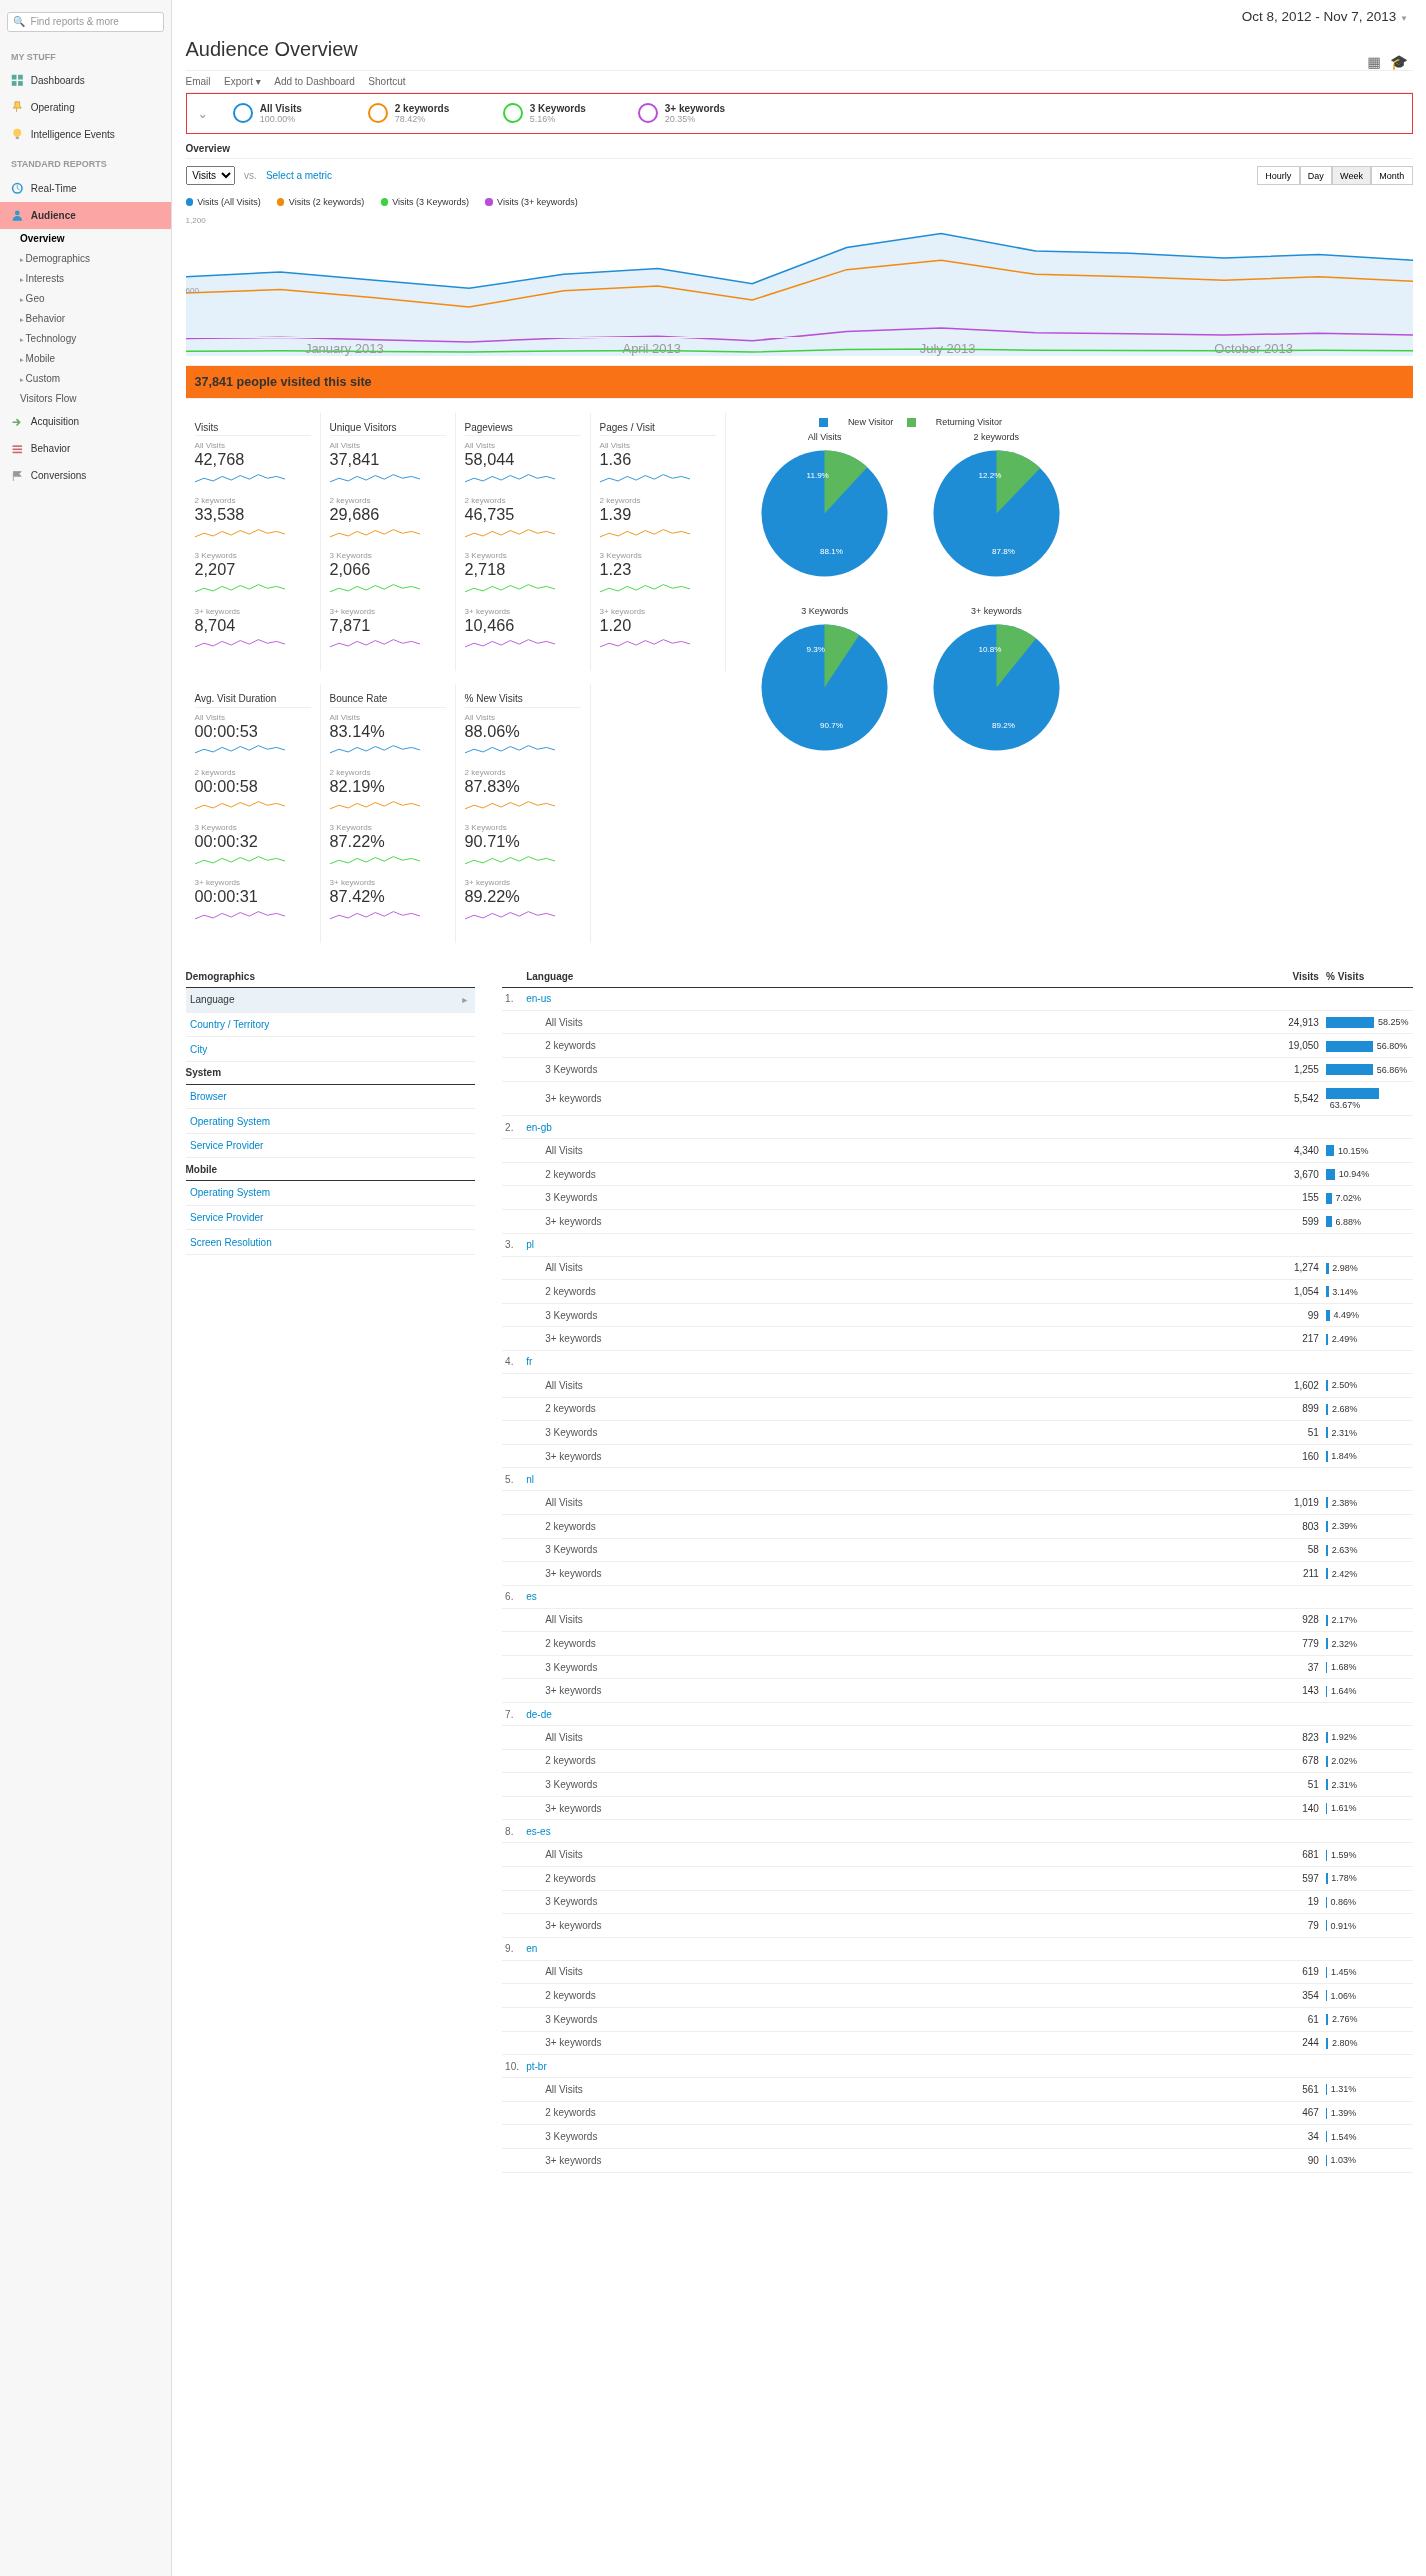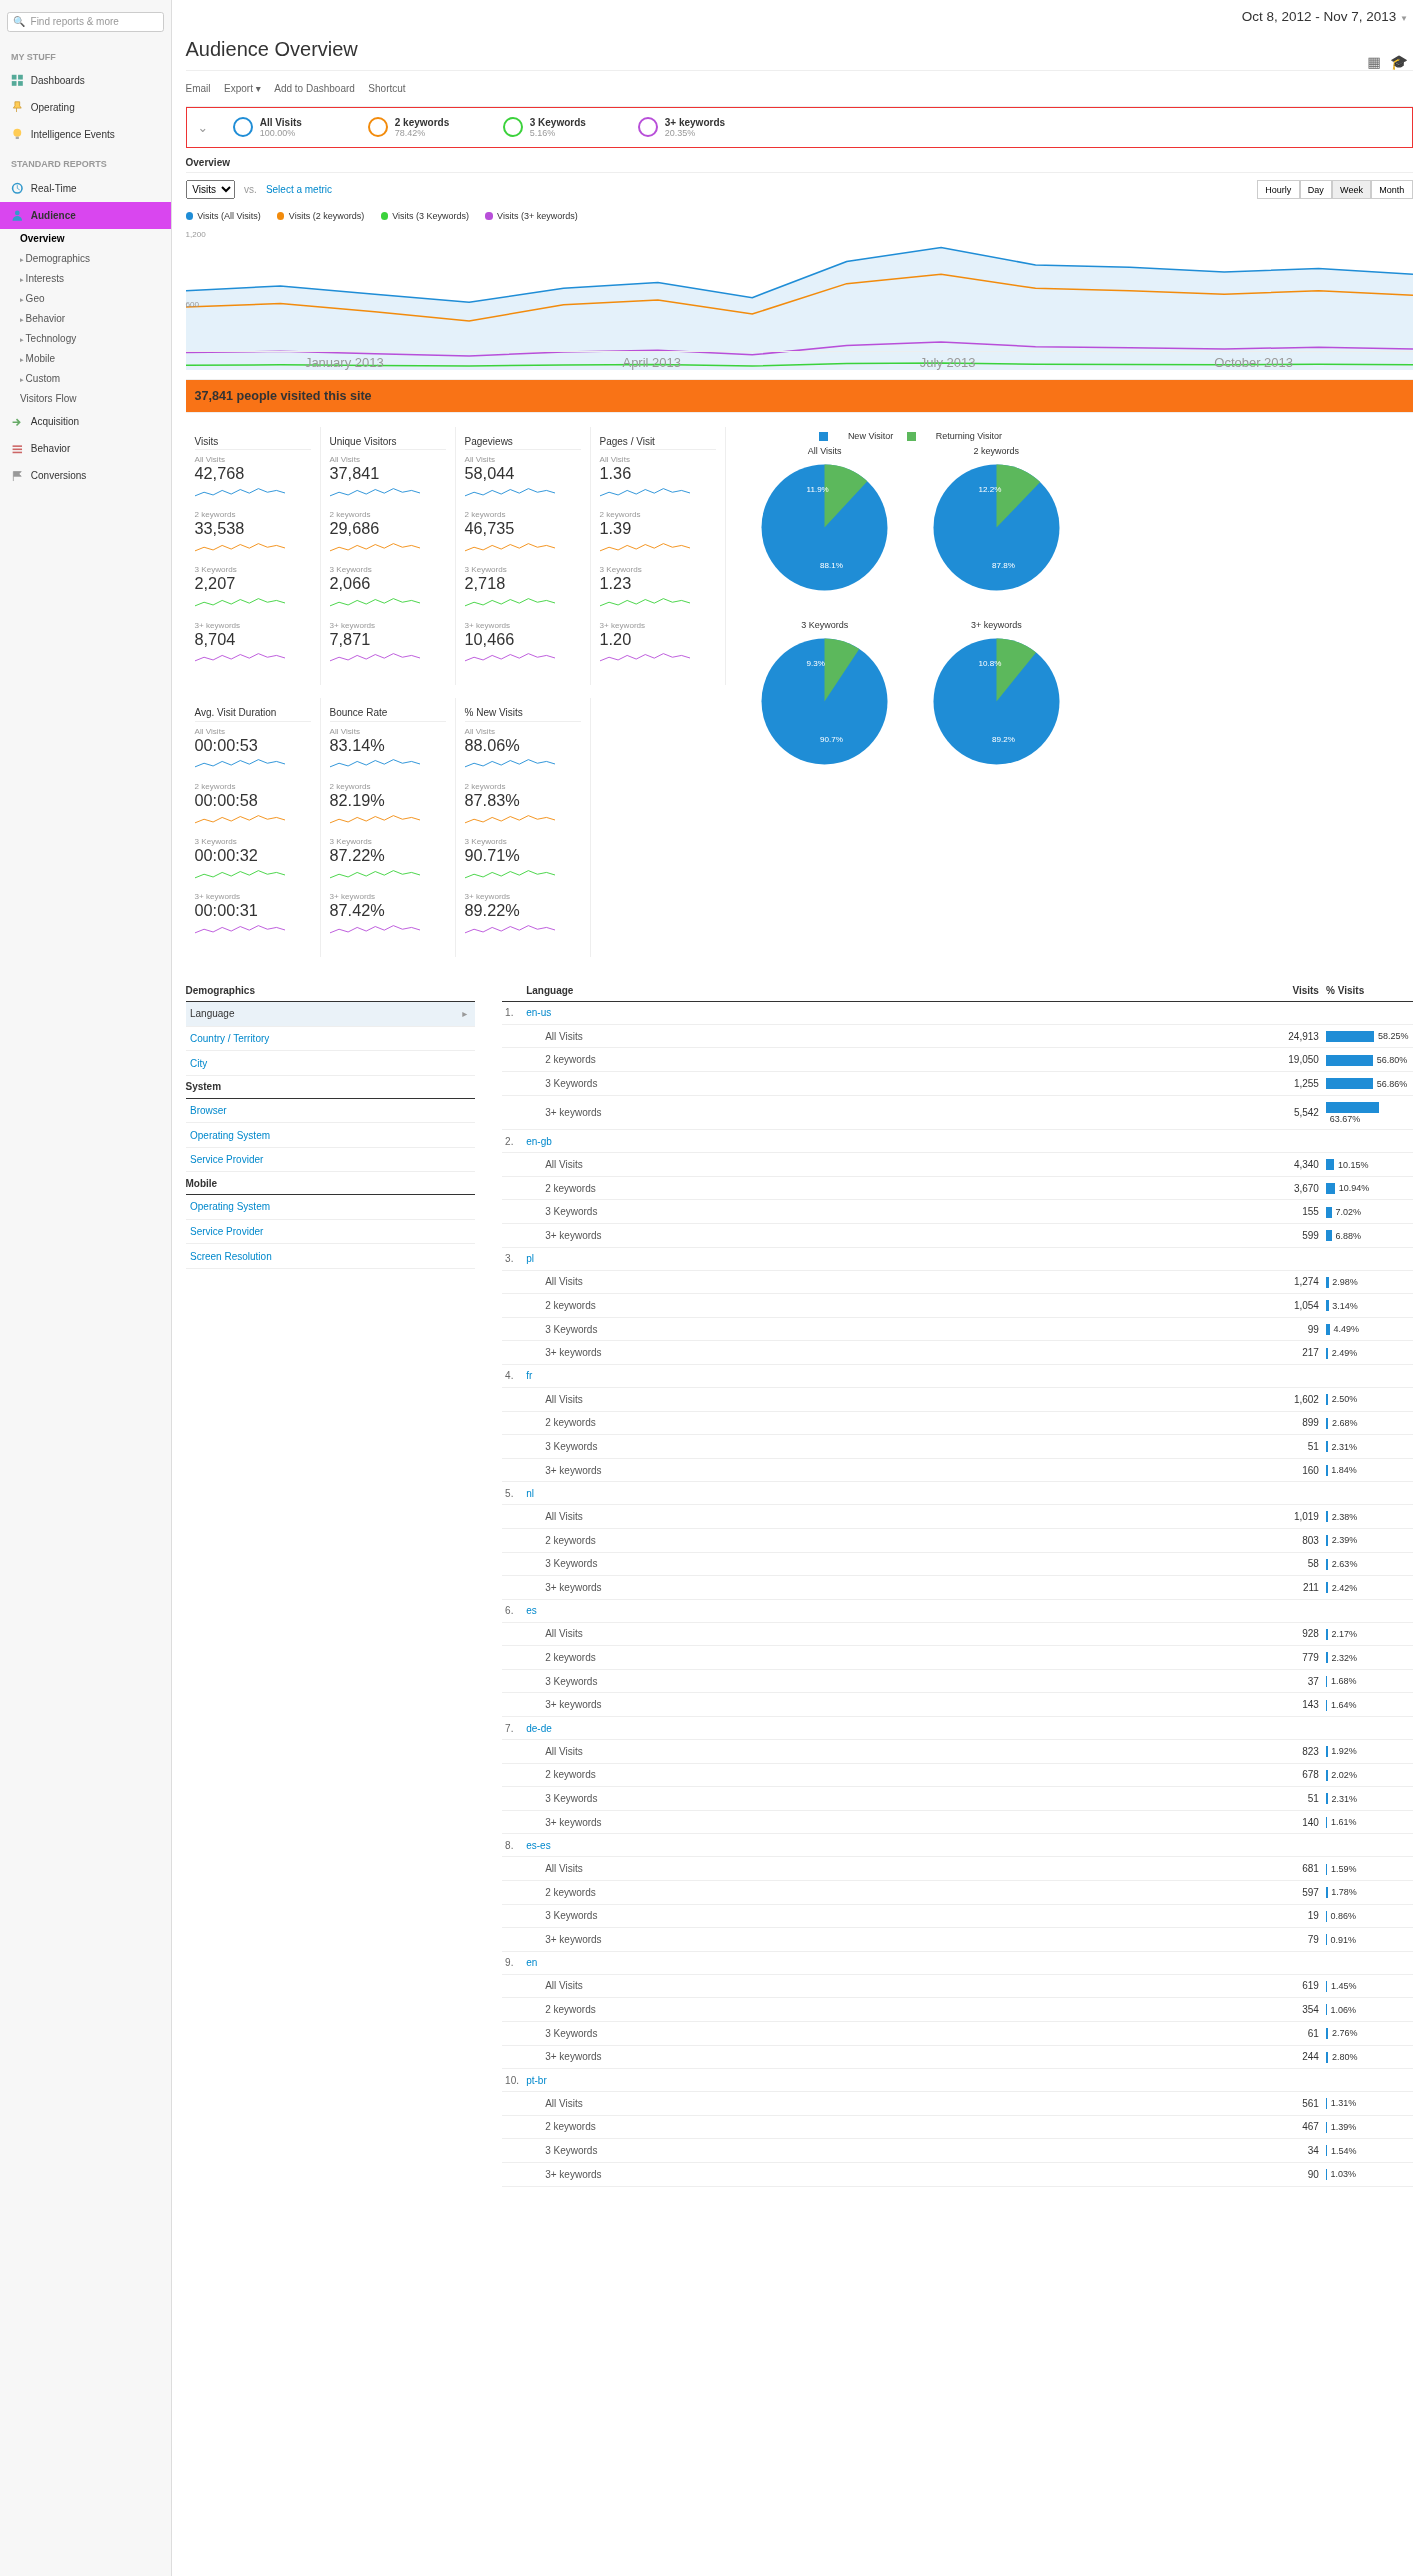--- a/index.html
+++ b/index.html
@@ -2,31 +2,31 @@
 <html style="font-size:14.5px"><head>
 <meta charset="utf-8">
 <style>
 *{box-sizing:border-box;margin:0;padding:0;font-family:Arial,Helvetica,sans-serif}
 body{font-size:10px;color:#333;background:#fff}
 .page{width:1426px;transform:scale(1);transform-origin:top left;display:flex}
 .sidebar{width:172px;background:#f7f7f7;border-right:0.9px solid #ddd;min-height:2576px;padding:7.2px 0}
 .search-box{margin:4.5px 7.2px 9px;border:0.9px solid #ccc;background:#fff;border-radius:2.7px;padding:3.6px 5.4px;display:flex;align-items:center;gap:4.5px;color:#999}
 .side-hdr{text-transform:uppercase;font-size:9px;color:#999;padding:11px 11px 5.4px;font-weight:bold}
 .side-item{display:flex;align-items:center;gap:7.2px;padding:7.2px 11px;color:#333;cursor:pointer}
-.side-item.active{background:#d946ef;font-weight:bold}
+.side-item.active{background:#fca5a5;font-weight:bold}
 .side-sub{padding:4.5px 11px 4.5px 20px;color:#555;font-size:10px;cursor:pointer}
 .side-sub:before{content:"▸ ";color:#999;font-size:7.2px}
 .side-sub.noarr:before{content:""}
 .side-sub.active{font-weight:bold;color:#000}
 .ic{width:12.6px;height:12.6px;display:inline-block}
 .main{flex:1;padding:0 13.5px}
 .date-range{text-align:right;font-size:13.5px;padding:9px 4.5px;color:#333}
 .date-range .tri{font-size:8.1px;color:#999}
 .page-title{font-size:20px;font-weight:normal;padding:4.5px 0 9px;border-bottom:0.9px solid #eee}
-.toolbar{padding:12px 0;font-size:10px;color:#666;border-bottom:0.9px solid #eee;display:flex;gap:13.5px}
+.toolbar{padding:5px 0;font-size:10px;color:#666;border-bottom:0.9px solid #eee;display:flex;gap:13.5px}
 .toolbar span{cursor:pointer}
 .seg-row{display:flex;align-items:center;padding:9px 0;border:1.8px solid #e33;position:relative}
 .seg-row .arrow{padding:0 11px;color:#999;font-size:12.6px}
 .seg{display:flex;align-items:center;gap:7.2px;padding:0 13.5px;min-width:135px}
 .seg .circ{width:20px;height:20px;border-radius:50%;border:2.7px solid}
 .seg .lbl{font-size:10px;font-weight:bold}
 .seg .pct{font-size:9px;color:#999}
 .overview-lbl{font-weight:bold;padding:9px 0 4.5px;border-bottom:0.9px solid #eee}
 .metric-sel{padding:7.2px 0;display:flex;align-items:center;gap:9px;font-size:10px}
 .metric-sel select{font-size:10px;padding:1.8px}

